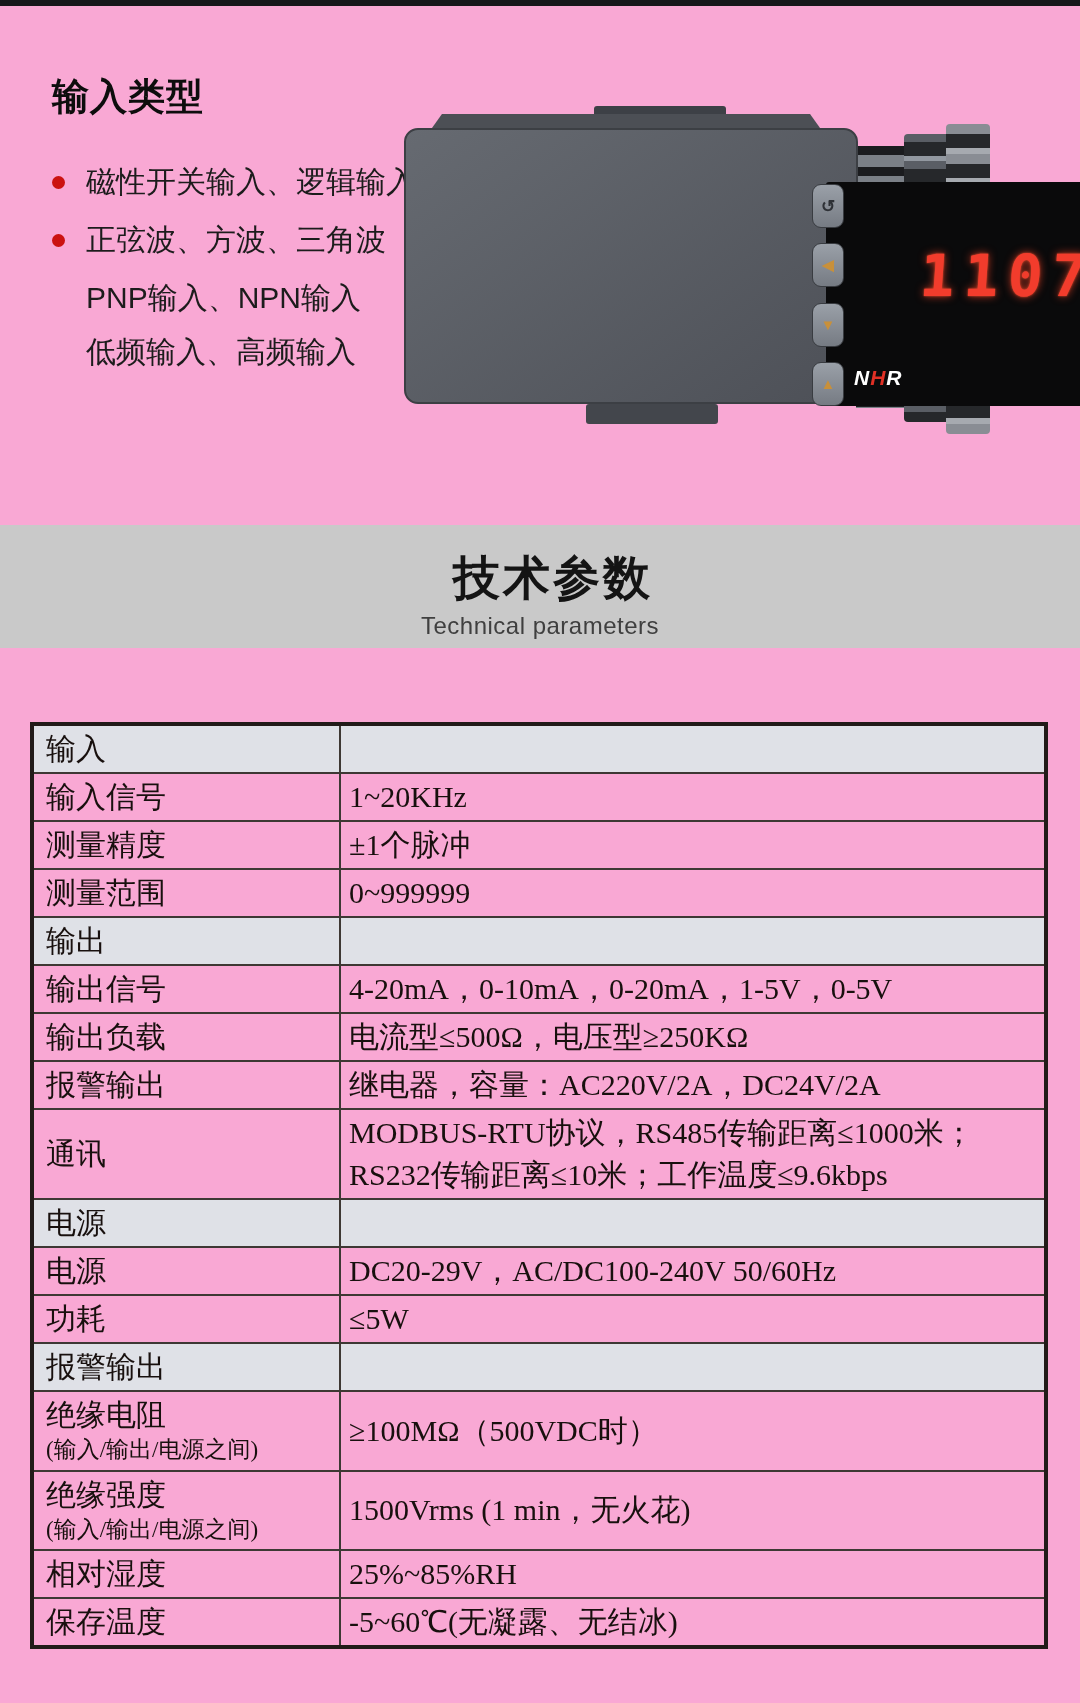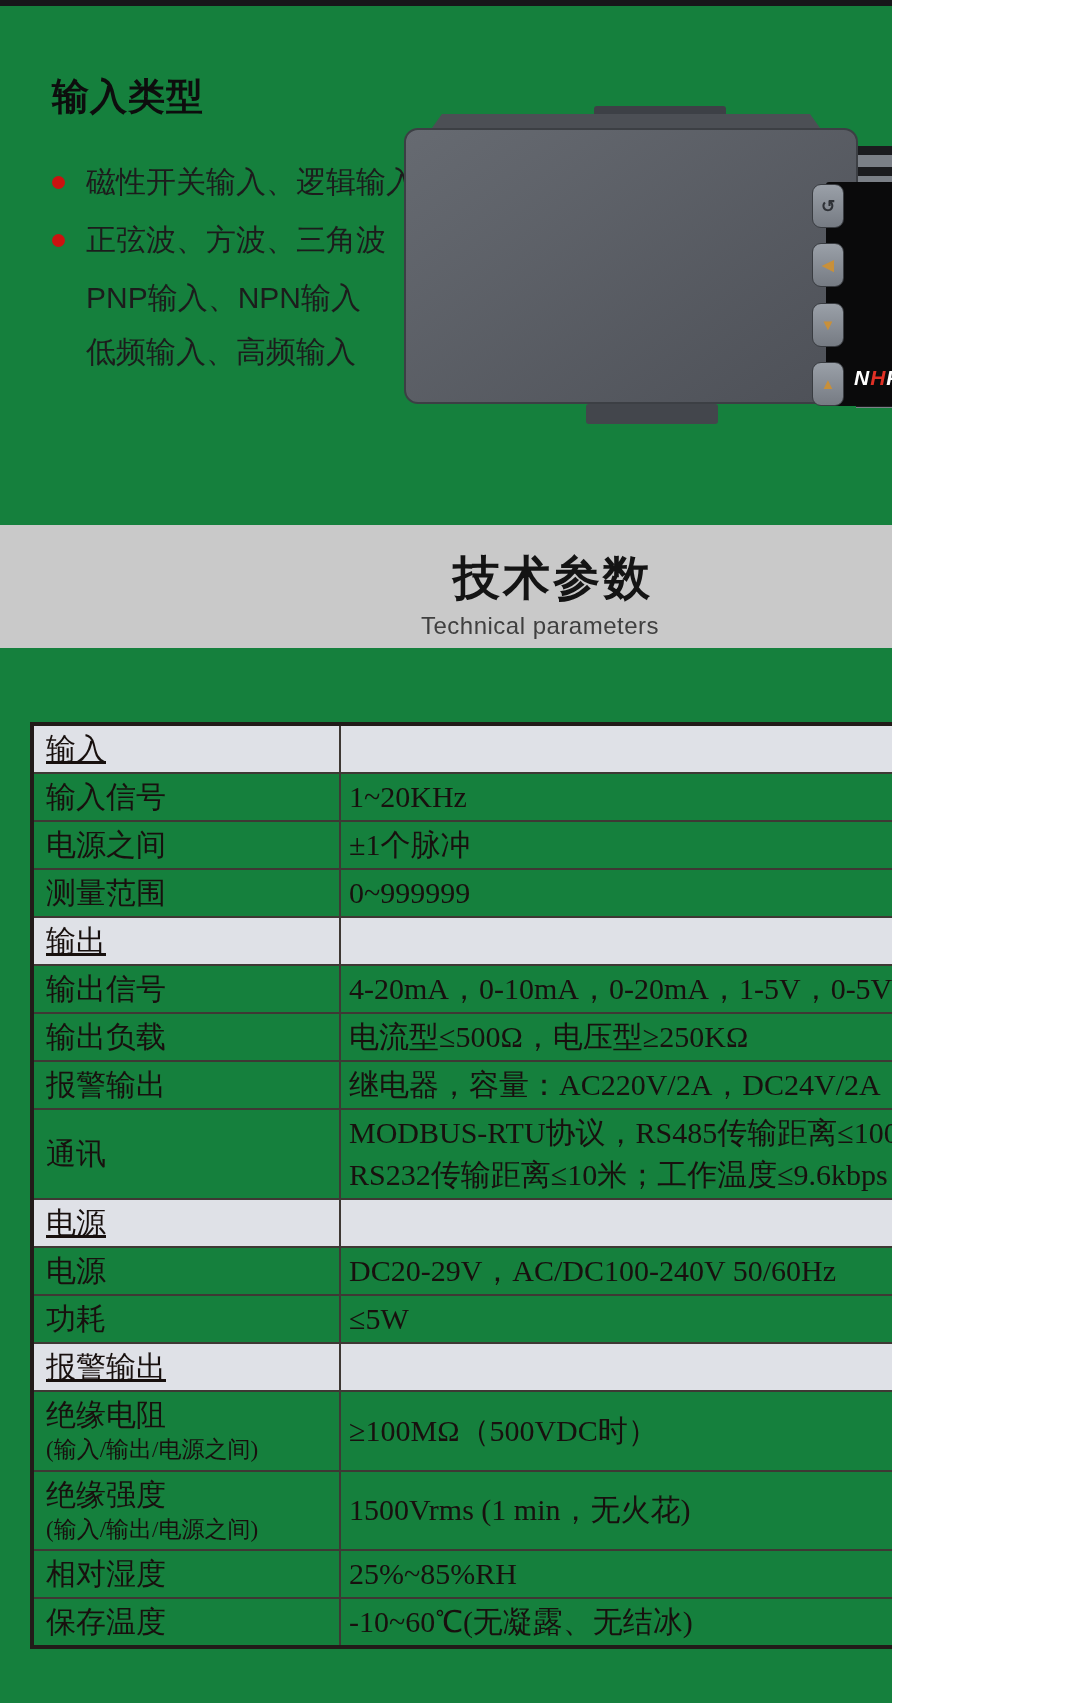--- a/index.html
+++ b/index.html
@@ -1,16 +1,16 @@
 <!DOCTYPE html>
 <html><head>
 <meta charset="utf-8">
 <style>
   html,body{margin:0;padding:0;background:#fff;}
-  .page{position:relative;width:892px;height:1703px;background:#15803d;overflow:hidden;
+  .page{position:relative;width:1080px;height:1703px;background:#f9a8d4;overflow:hidden;
         font-family:"Liberation Sans",sans-serif;color:#111;}
   .top-strip{position:absolute;left:0;top:0;width:1080px;height:6px;background:#17171a;}
 
   
   .input-type{position:absolute;left:52px;top:72px;width:380px;}
   .input-type h1{margin:0 0 42px 0;font-size:37px;font-weight:bold;color:#0d0d0d;letter-spacing:1px;}
   .input-type ul{list-style:none;margin:0;padding:0;}
   .input-type li{position:relative;padding-left:34px;font-size:30px;line-height:36px;margin-bottom:22px;color:#1c1c1c;}
   .input-type li.no-bullet{margin-bottom:18px;}
   .input-type .dot{position:absolute;left:0;top:12px;width:13px;height:13px;border-radius:50%;background:#cb1210;}
@@ -53,21 +53,21 @@
   
   .spec-wrap{position:absolute;left:30px;top:722px;width:1018px;}
   table.spec{border-collapse:collapse;width:1018px;table-layout:fixed;
              font-family:"Liberation Serif",serif;font-size:30px;color:#18100e;
              border:4px solid #221b19;}
   table.spec td{border:2px solid #3e3834;padding:2px 0 2px 12px;vertical-align:middle;line-height:1.4;}
   table.spec td.label{width:293px;}
   table.spec td.value{padding-left:8px;}
   table.spec tr.row{height:48px;}
   table.spec tr.section{height:40px;}
-  table.spec tr.section td{background:#dfe1e7;text-decoration:underline;}
+  table.spec tr.section td{background:#dfe1e7;}
   .sublabel{font-size:23px;line-height:1.2;padding-bottom:4px;}
 </style>
 </head>
 <body>
 
 <div class="page">
   <div class="top-strip"></div>
 
   <section class="input-type">
     <h1>输入类型</h1>
@@ -115,21 +115,21 @@
             <td class="value"></td>
           </tr>
           <tr class="row">
             <td class="label">
               <div>输入信号</div>
             </td>
             <td class="value">1~20KHz</td>
           </tr>
           <tr class="row">
             <td class="label">
-              <div>电源之间</div>
+              <div>测量精度</div>
             </td>
             <td class="value">±1个脉冲</td>
           </tr>
           <tr class="row">
             <td class="label">
               <div>测量范围</div>
             </td>
             <td class="value">0~999999</td>
           </tr>
           <tr class="section">
@@ -203,18 +203,18 @@
           <tr class="row">
             <td class="label">
               <div>相对湿度</div>
             </td>
             <td class="value">25%~85%RH</td>
           </tr>
           <tr class="row">
             <td class="label">
               <div>保存温度</div>
             </td>
-            <td class="value">-10~60℃(无凝露、无结冰)</td>
+            <td class="value">-5~60℃(无凝露、无结冰)</td>
           </tr>
         </tbody>
     </table>
   </div>
 </div>
 
 </body></html>

